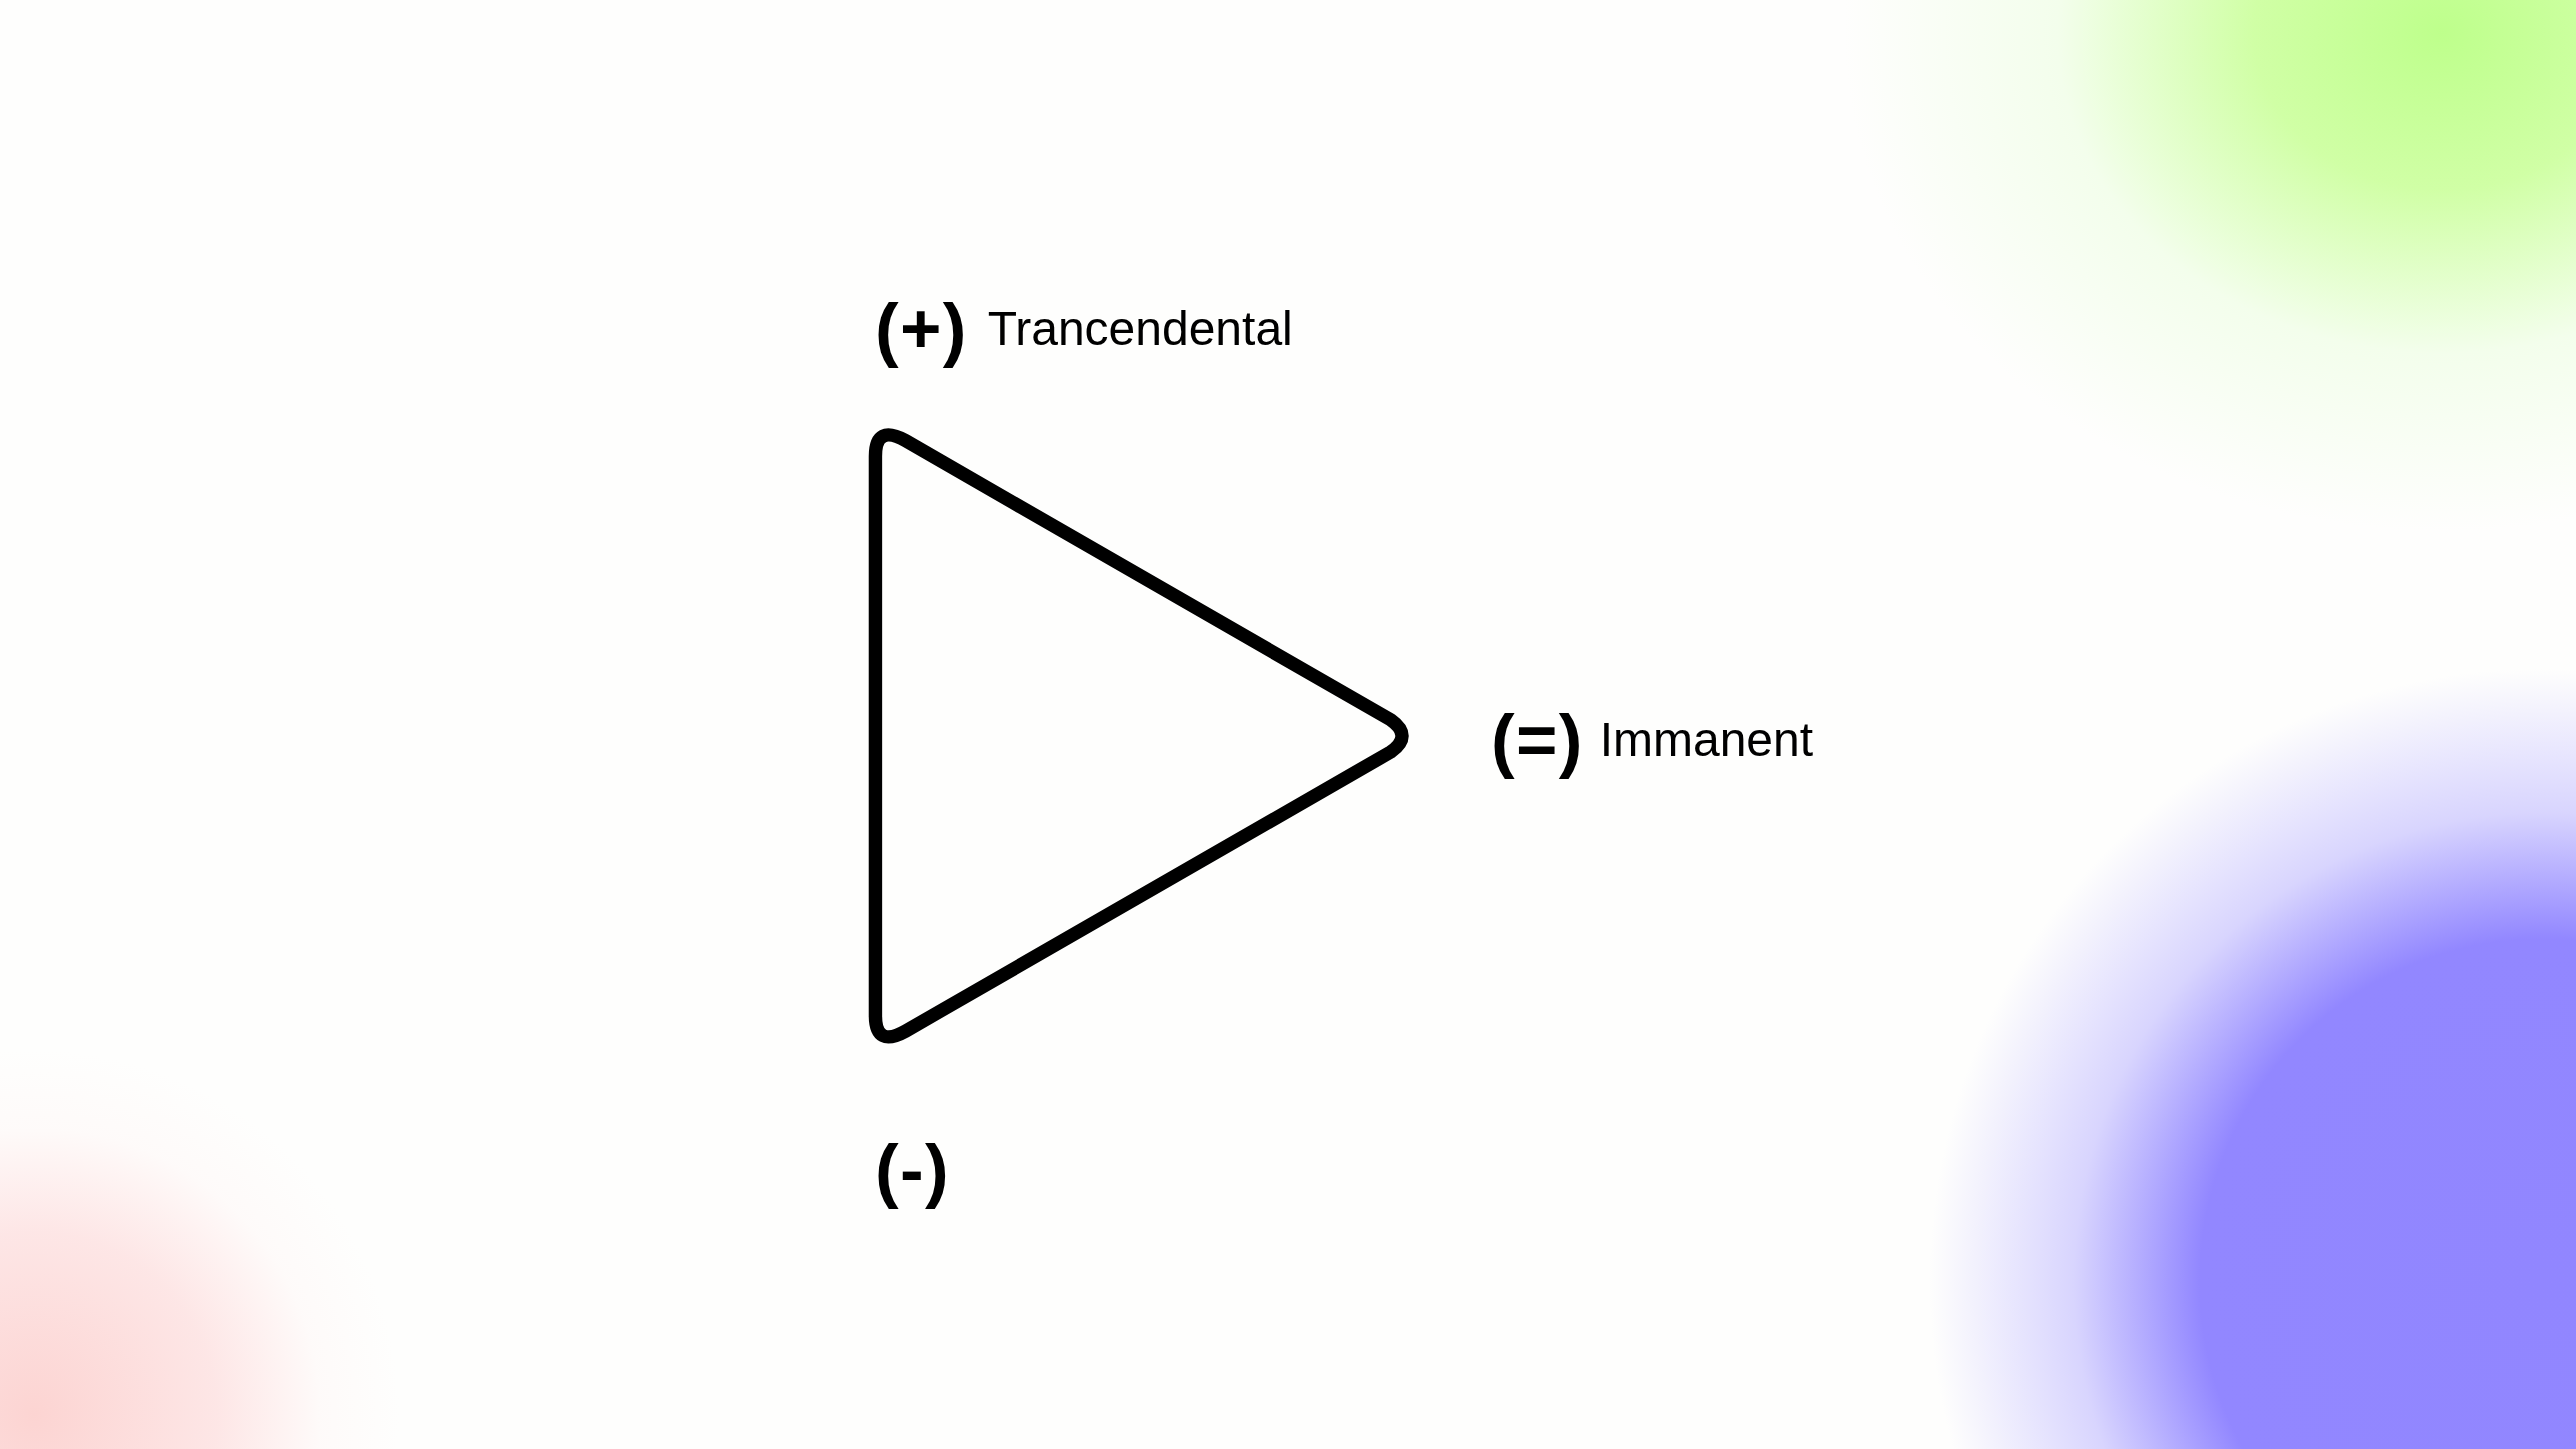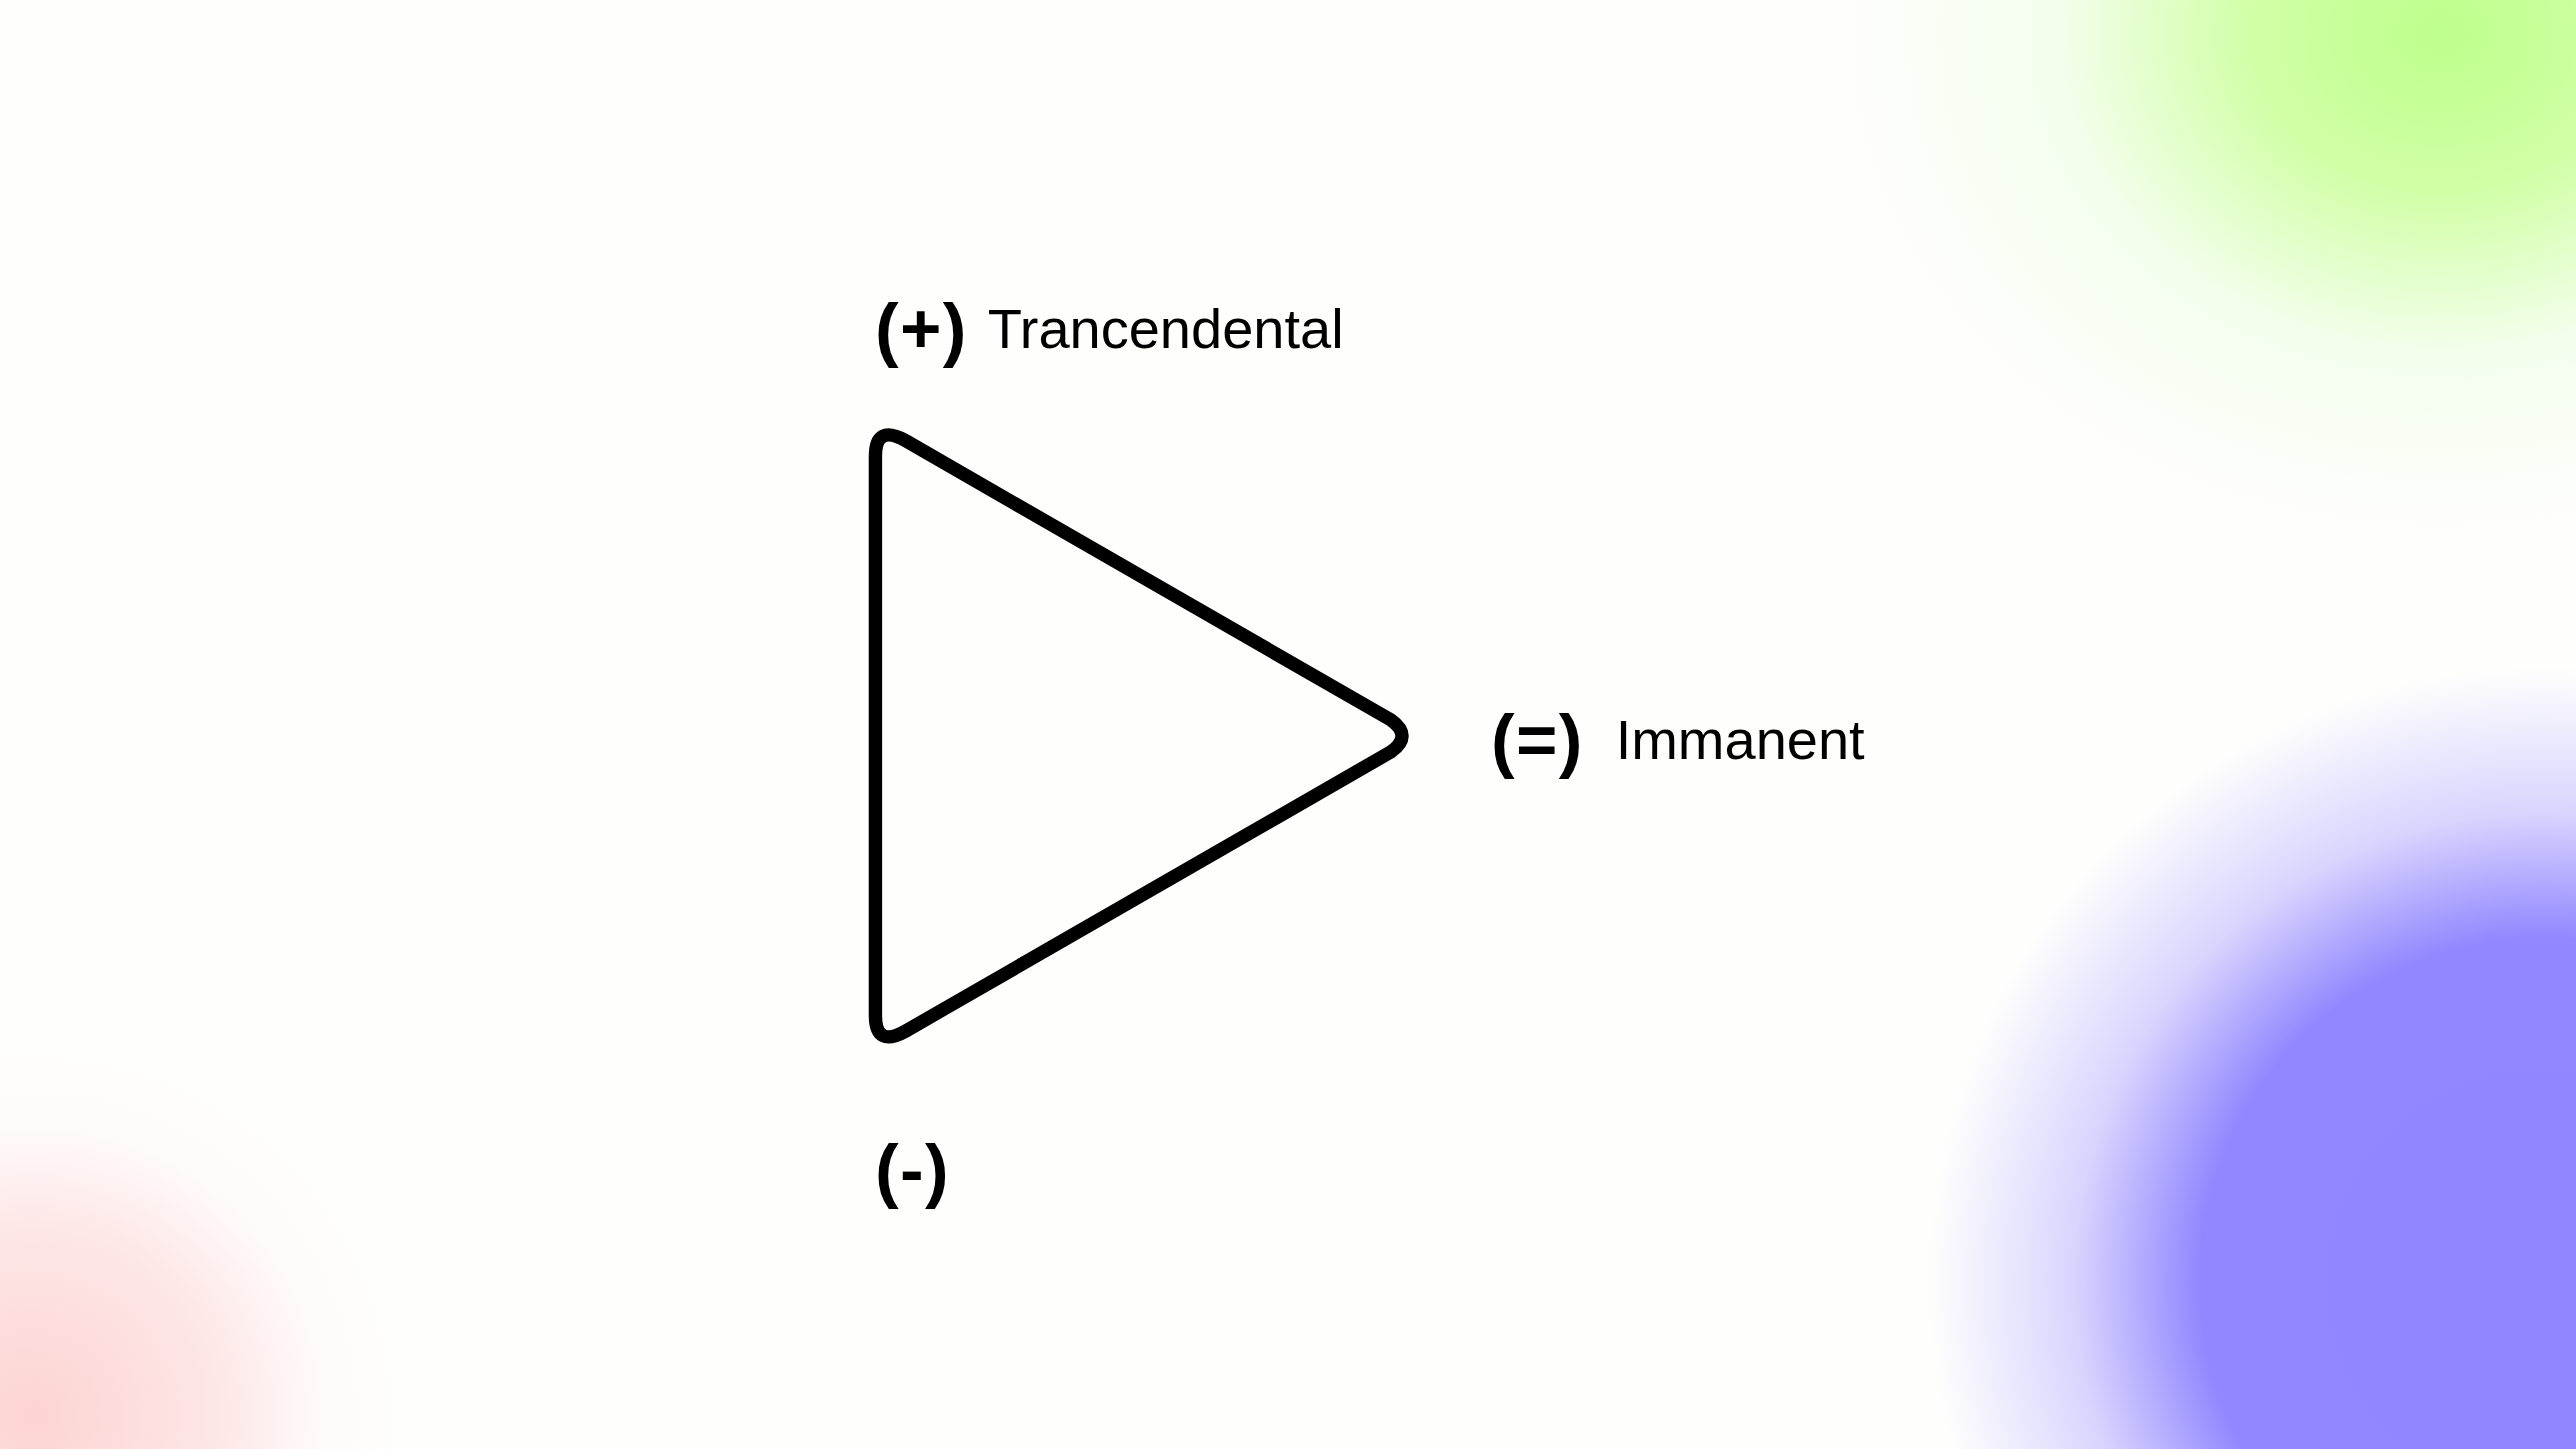--- a/index.html
+++ b/index.html
@@ -7,40 +7,40 @@
       font-family:"Liberation Sans", sans-serif; color:#000; }
     .glow { position:absolute; border-radius:50%; pointer-events:none; }
     .glow-green { right:-470px; top:-470px; width:1208px; height:1006px;
       background: radial-gradient(ellipse at center, rgba(190,255,140,1) 0%, rgba(200,255,150,0.85) 22%, rgba(230,255,215,0.45) 45%, rgba(255,255,255,0) 70%); }
     .glow-violet { right:-604px; bottom:-470px; width:1275px; height:1275px;
       background: radial-gradient(circle at center, rgba(145,134,255,1) 0%, rgba(146,135,255,1) 38%, rgba(200,195,255,0.7) 52%, rgba(255,255,255,0) 68%); }
     .glow-pink { left:-335px; bottom:-335px; width:738px; height:738px;
       background: radial-gradient(circle at center, rgba(252,212,210,1) 0%, rgba(253,224,224,0.8) 35%, rgba(255,245,244,0.4) 55%, rgba(255,255,255,0) 70%); }
     .label { position:absolute; display:flex; align-items:center; white-space:nowrap; }
     .sym { font-weight:bold; font-size:71px; letter-spacing:1.3px; }
-    .txt { font-size:56px; margin-left:20px;text-align:center; }
+    .txt { font-size:48px; margin-left:20px;text-align:center; }
     #diagram-svg { position:absolute; left:0; top:0; }
   </style>
 </head>
 <body>
 
 <div class="glow glow-green"></div>
 <div class="glow glow-violet"></div>
 <div class="glow glow-pink"></div>
 
 <svg id="diagram-svg" width="2576" height="1449" viewBox="0 0 3840 2160">
   <path d="M1305,680 Q1305,632 1350,657 L2073,1073 Q2107,1097 2073,1121 L1350,1537 Q1305,1562 1305,1514 Z" fill="none" stroke="#000" stroke-width="20" stroke-linejoin="round"></path>
 </svg>
 
 <div class="label" style="left:875px; top:288px;">
   <span class="sym">(+)</span>
   <span class="txt">Trancendental</span>
 </div>
 
 <div class="label" style="left:1491px; top:699px;">
   <span class="sym">(=)</span>
-  <span class="txt" style="margin-left:32px;">Immanent</span>
+  <span class="txt" style="margin-left:16px;">Immanent</span>
 </div>
 
 <div class="label" style="left:875px; top:1129px;">
   <span class="sym">(-)</span>
 </div>
 
 
 </body></html>

